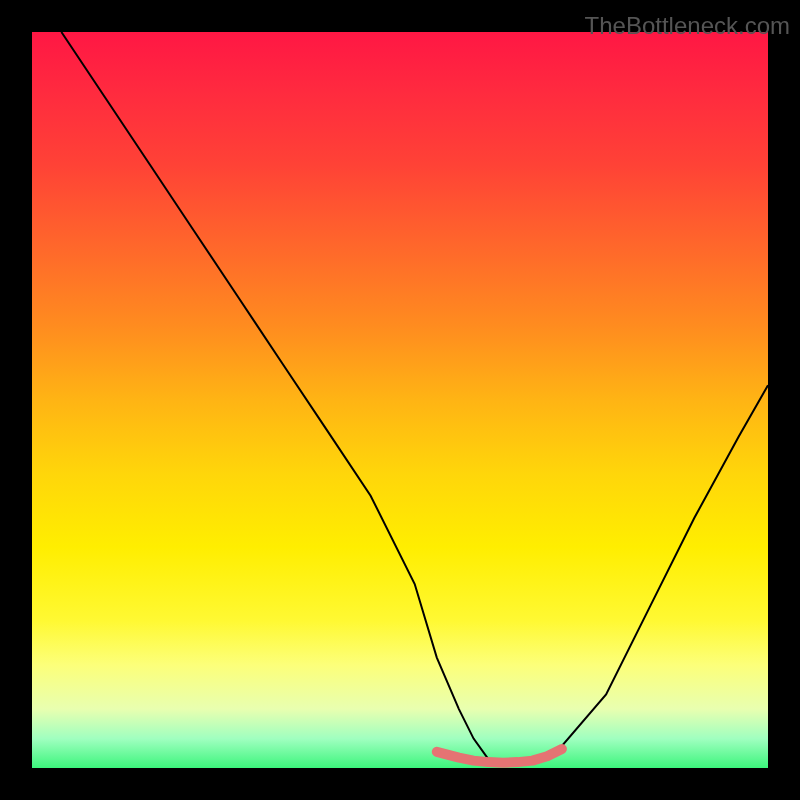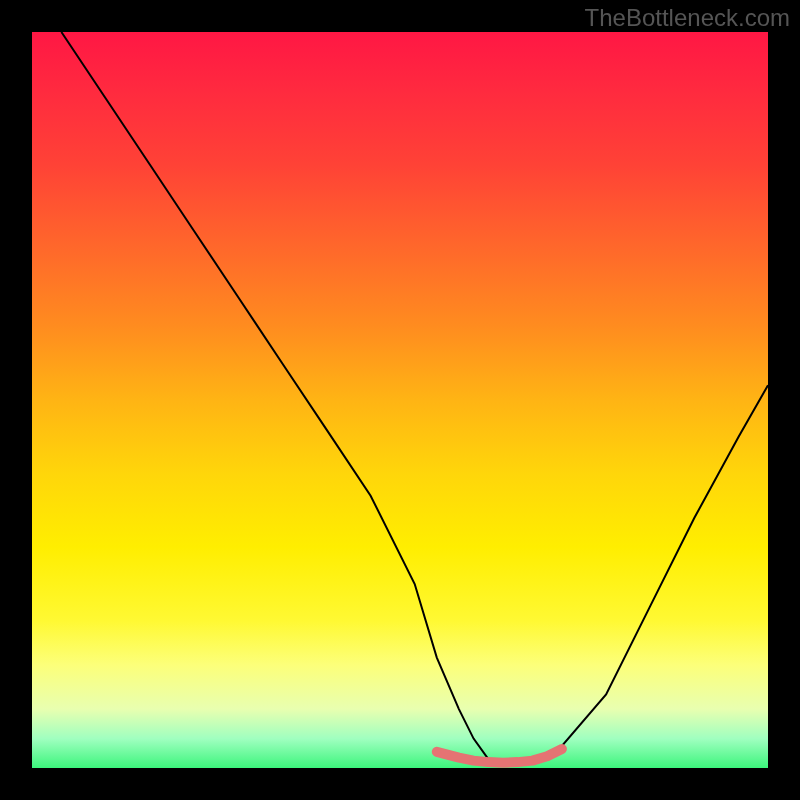--- a/index.html
+++ b/index.html
@@ -28,21 +28,21 @@
       #ffee00 70%,
       #fff933 80%,
       #fcff7a 86%,
       #e8ffb0 92%,
       #a0ffc0 96%,
       #3cf57c 100%
     );
   }
   .watermark {
     position: absolute;
-    top: 4px;
+    top: 12px;
     right: 10px;
     color: #555;
     font-family: Arial, Helvetica, sans-serif;
     font-size: 24px;
     font-weight: 500;
     z-index: 10;
   }
   svg {
     position: absolute;
     left: 0;

